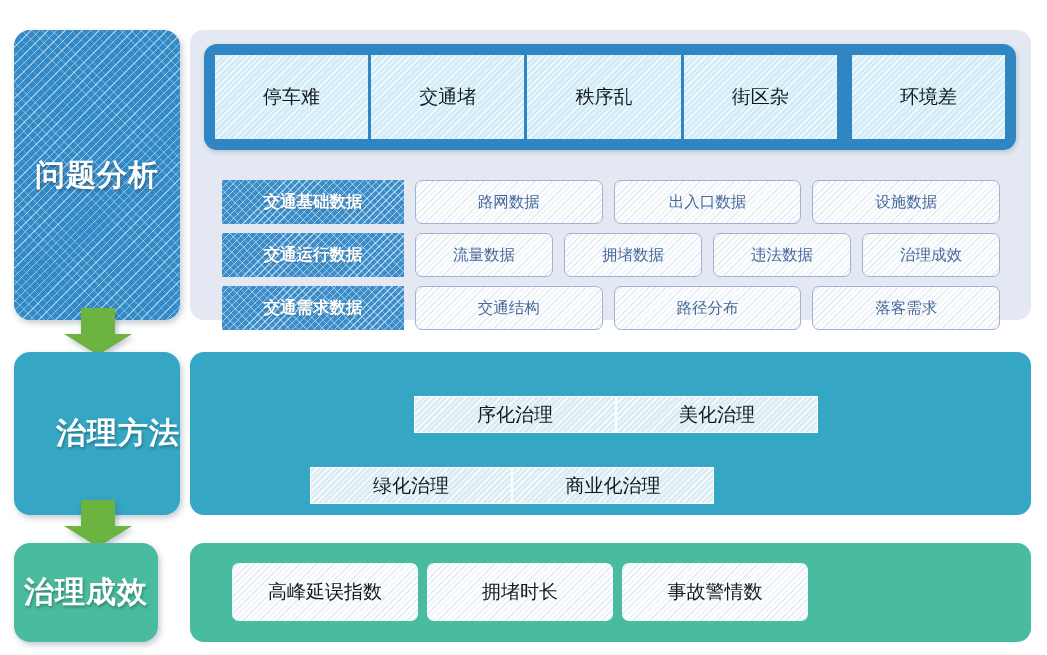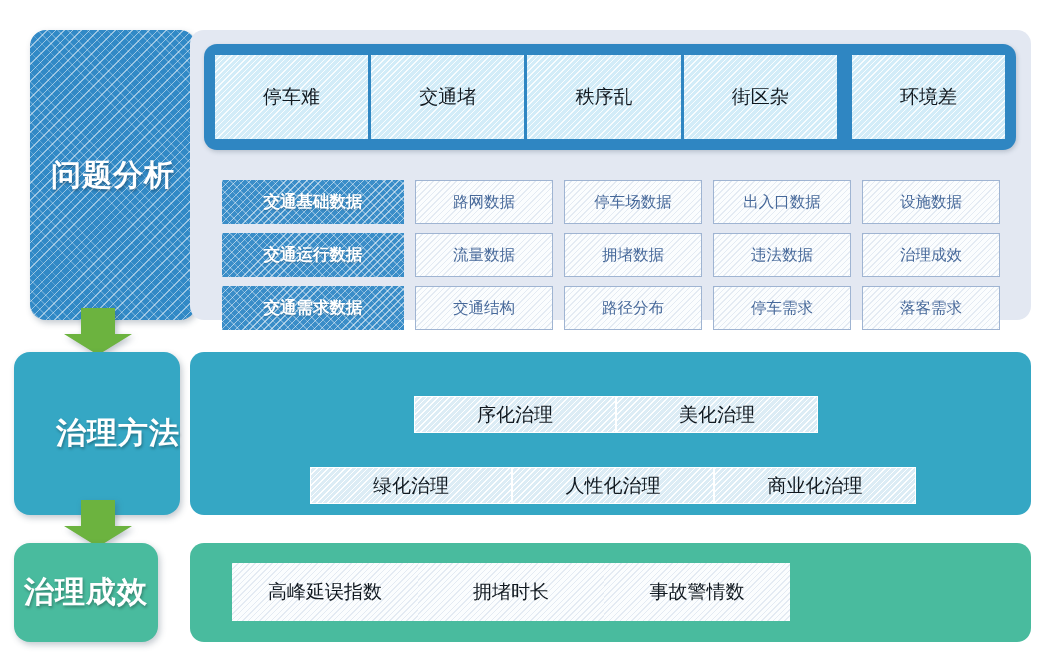--- a/index.html
+++ b/index.html
@@ -18,20 +18,21 @@
       repeating-linear-gradient(135deg,
         rgba(255,255,255,0.85) 0px, rgba(255,255,255,0.85) 1px,
         rgba(255,255,255,0) 1px, rgba(255,255,255,0) 4px);
   }
   .hatch-white {
     background-color: #fbfdfe;
     background-image:
       repeating-linear-gradient(135deg,
         rgba(190,205,225,0.38) 0px, rgba(190,205,225,0.38) 1px,
         rgba(255,255,255,0) 1px, rgba(255,255,255,0) 4px);
+    border-radius: 7px;
   }
   .hatch-paleblue {
     background-color: #eef6fb;
     background-image:
       repeating-linear-gradient(135deg,
         rgba(255,255,255,0.9) 0px, rgba(255,255,255,0.9) 1px,
         rgba(205,228,240,0.55) 1px, rgba(205,228,240,0.55) 4px);
     margin-top: 29px;
   }
   .hatch-blue {
@@ -60,21 +61,21 @@
     position: absolute;
     display: flex; align-items: center; justify-content: center;
     border-radius: 16px;
     color: #ffffff;
     font-weight: bold;
     font-size: 30px;
     letter-spacing: 1px;
     text-shadow: 1px 2px 3px rgba(0,0,0,0.30);
     box-shadow: 2px 3px 6px rgba(60,80,100,0.30);
   }
-  #stage-problem { left: 14px; top: 30px; width: 166px; height: 290px; margin-left: 16px; }
+  #stage-problem { left: 14px; top: 30px; width: 166px; height: 290px; }
   #stage-method  { left: 14px; top: 352px; width: 166px; height: 163px;
                    background: #35a7c4; justify-content: flex-end; }
   #stage-effect  { left: 14px; top: 543px; width: 144px; height: 99px;
                    background: #49bb9e; }
 
   
   .arrow-down { position: absolute; width: 72px; height: 48px;
                 filter: drop-shadow(2px 3px 3px rgba(60,80,100,0.35)); }
   #arrow-1 { left: 62px; top: 308px; }
   #arrow-2 { left: 62px; top: 500px; }
@@ -133,21 +134,21 @@
   #method-row1 .mbox { width: 202px; }
   #method-row2 .mbox { width: 202px; }
 
   
   #panel-effect {
     position: absolute; left: 190px; top: 543px;
     width: 841px; height: 99px;
     background: #49bb9e; border-radius: 14px;
   }
   #effect-row { position: absolute; left: 42px; top: 20px;
-                height: 58px; display: flex; }
+                height: 58px; display: flex; gap: 9px; }
   .ebox {
     width: 186px;
     display: flex; align-items: center; justify-content: center;
     font-size: 19px; color: #10181f; font-weight: 500;
   }
 </style>
 </head>
 <body>
 
 <div id="stage">
@@ -201,23 +202,20 @@
     <div id="data-grid">
 
       <div class="data-row">
         <div class="row-label hatch-blue">
           <span>交通基础数据</span>
         </div>
         <div class="data-cell hatch-white">
           <span>路网数据</span>
         </div>
         <div class="data-cell hatch-white">
-          <span>停车场数据</span>
-        </div>
-        <div class="data-cell hatch-white">
           <span>出入口数据</span>
         </div>
         <div class="data-cell hatch-white">
           <span>设施数据</span>
         </div>
       </div>
 
       <div class="data-row">
         <div class="row-label hatch-blue">
           <span>交通运行数据</span>
@@ -240,45 +238,39 @@
         <div class="row-label hatch-blue">
           <span>交通需求数据</span>
         </div>
         <div class="data-cell hatch-white">
           <span>交通结构</span>
         </div>
         <div class="data-cell hatch-white">
           <span>路径分布</span>
         </div>
         <div class="data-cell hatch-white">
-          <span>停车需求</span>
-        </div>
-        <div class="data-cell hatch-white">
           <span>落客需求</span>
         </div>
       </div>
 
     </div>
   </div>
 
   <div id="panel-method">
     <div id="method-row1">
       <div class="mbox hatch-paleblue">
         <span>序化治理</span>
       </div>
       <div class="mbox hatch-paleblue">
         <span>美化治理</span>
       </div>
     </div>
     <div id="method-row2">
       <div class="mbox hatch-paleblue">
         <span>绿化治理</span>
-      </div>
-      <div class="mbox hatch-paleblue">
-        <span>人性化治理</span>
       </div>
       <div class="mbox hatch-paleblue">
         <span>商业化治理</span>
       </div>
     </div>
   </div>
 
   <div id="panel-effect">
     <div id="effect-row">
       <div class="ebox hatch-white">

